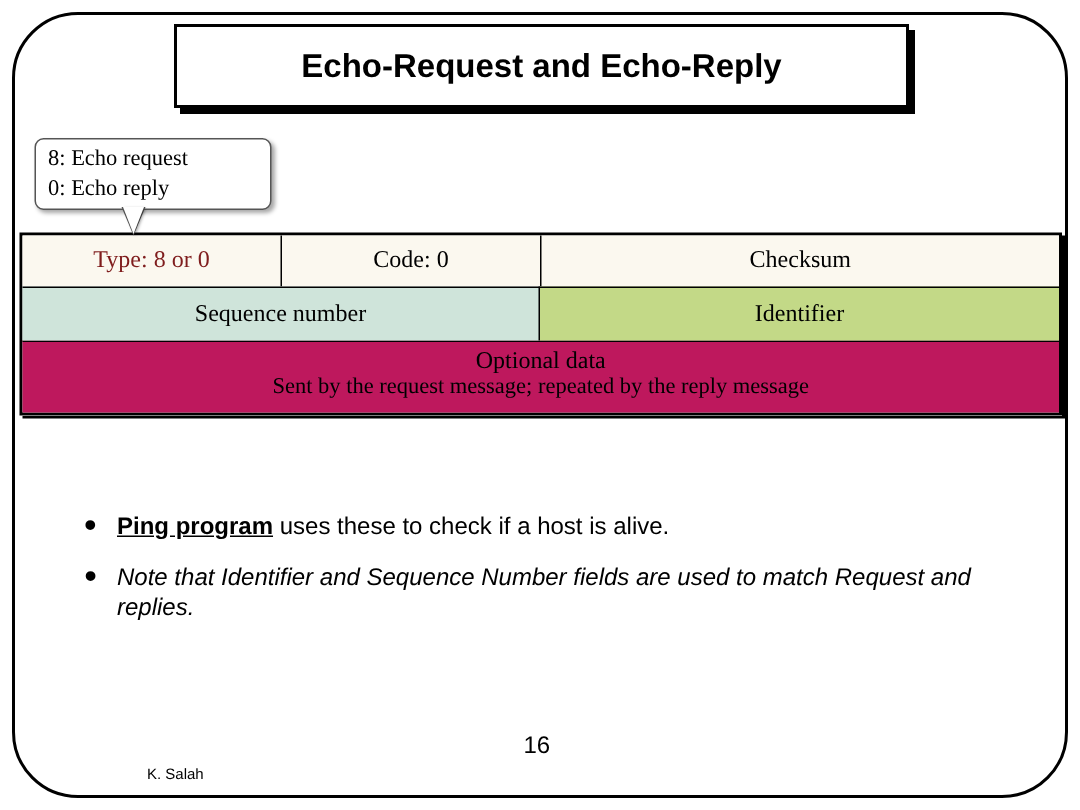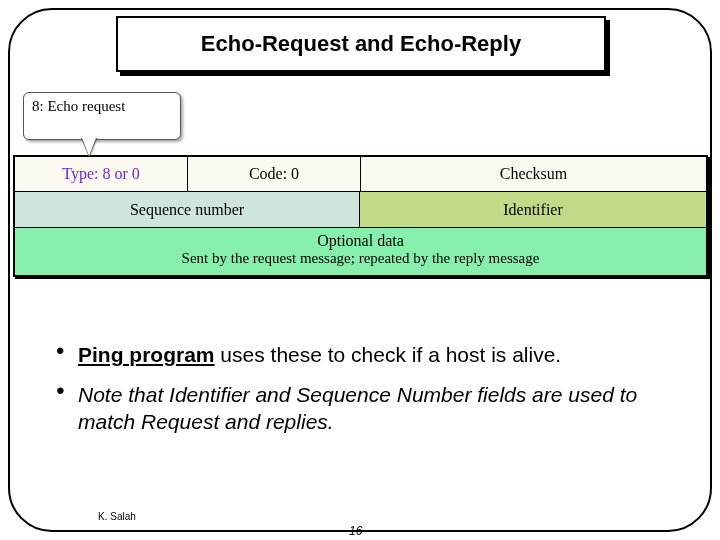--- a/index.html
+++ b/index.html
@@ -87,43 +87,43 @@
     position: absolute;
     left: 13px;
     top: 155px;
     width: 695px;
     border: 2px solid #000;
     box-shadow: 2px 2px 0 #000;
     font-family: "Times New Roman", Times, serif;
   }
   .row1 { display: flex; height: 34px; background: #fbf8ef; }
   .row2 { display: flex; height: 36px; }
-  .row3 { height: 48px; background: #86efac; text-align: center; padding-top: 4px; }
+  .row3 { height: 48px; background: #be185d; text-align: center; padding-top: 4px; }
   .cell {
     border-right: 1px solid #000;
     display: flex;
     align-items: center;
     justify-content: center;
     font-size: 16px;
   }
   .cell:last-child { border-right: none; }
-  .c-type { width: 173px; color: #6d28d9; font-style: normal; }
+  .c-type { width: 173px; color: #7f1d1d; font-style: normal; }
   .c-code { width: 173px; }
   .c-check { flex: 1; }
   .c-id { width: 346px; background: #c3d987; border-top: 1px solid #000; }
   .c-seq { flex: 1; background: #cfe4da; border-top: 1px solid #000; }
   .row3 { border-top: 1px solid #000; }
   .opt-title { font-size: 16px; }
   .opt-sub { font-size: 15px; }
   .bullets {
     position: absolute;
     left: 56px;
     top: 342px;
     width: 610px;
-    font-size: 21px;
+    font-size: 16px;
     line-height: 1.25;
   }
   .bullets li {
     list-style: none;
     position: relative;
     padding-left: 22px;
     margin-bottom: 14px;
   }
   .bullets li::before {
     content: "•";
@@ -138,40 +138,40 @@
   .underline { text-decoration: underline; }
   .footer-author {
     position: absolute;
     left: 98px;
     bottom: 18px;
     font-size: 10px;
   }
   .footer-page {
     position: absolute;
     left: 349px;
-    bottom: 2px;
-    font-size: 12px;
-    font-style: italic;
+    bottom: 33px;
+    font-size: 16px;
   }
 </style>
 </head>
 <body>
 
 <div class="slide">
   <div class="frame"></div>
 
   <div class="title-box-shadow"></div>
   <div class="title-box">
     <span class="title-text">Echo-Request and Echo-Reply</span>
   </div>
 
   <div class="callout-tail-border"></div>
   <div class="callout-tail"></div>
   <div class="callout-box">
     <div>8: Echo request</div>
+    <div>0: Echo reply</div>
   </div>
 
   <div class="packet">
     <div class="row1">
       <div class="cell c-type">Type: 8 or 0</div>
       <div class="cell c-code">Code: 0</div>
       <div class="cell c-check">Checksum</div>
     </div>
     <div class="row2">
       <div class="cell c-seq">Sequence number</div>

